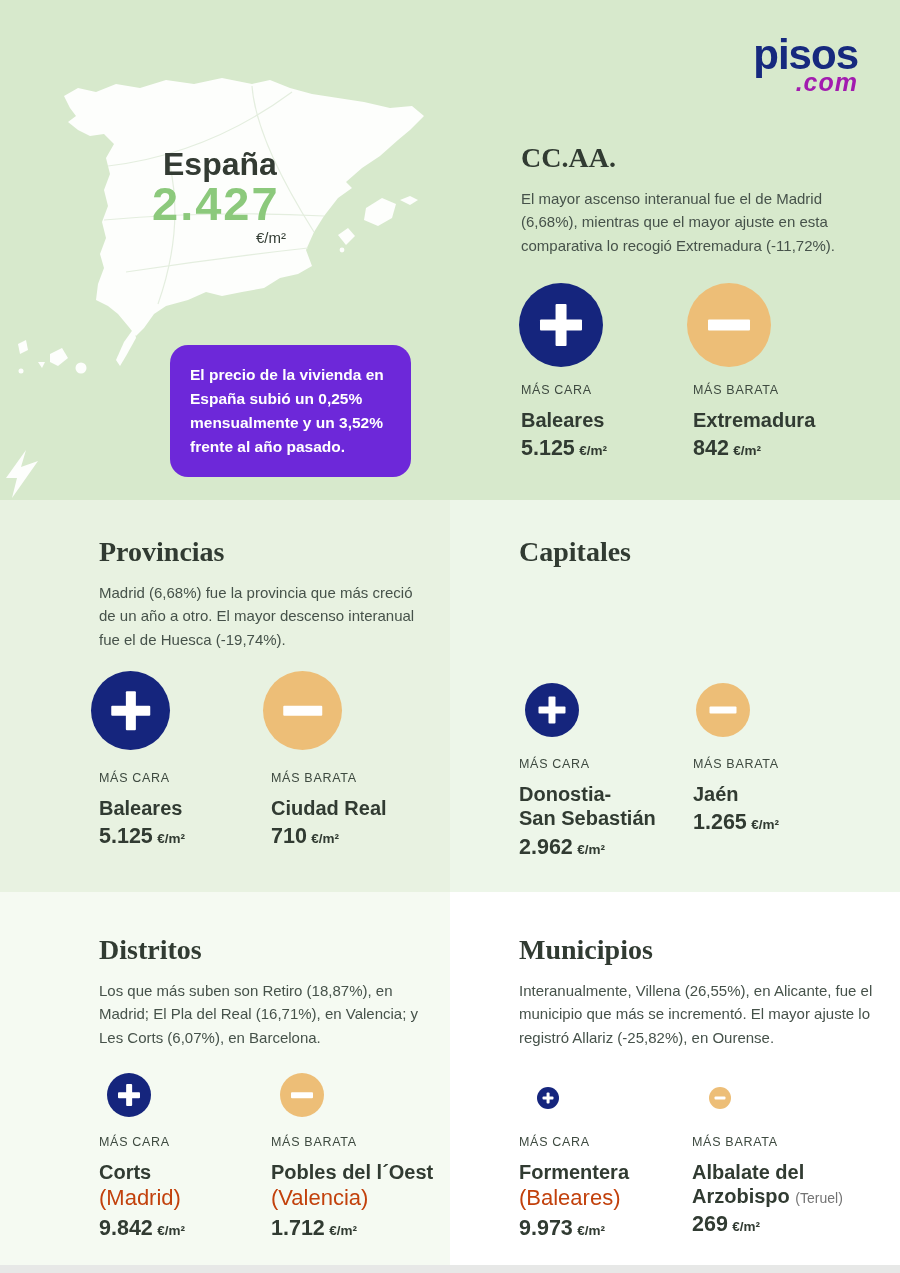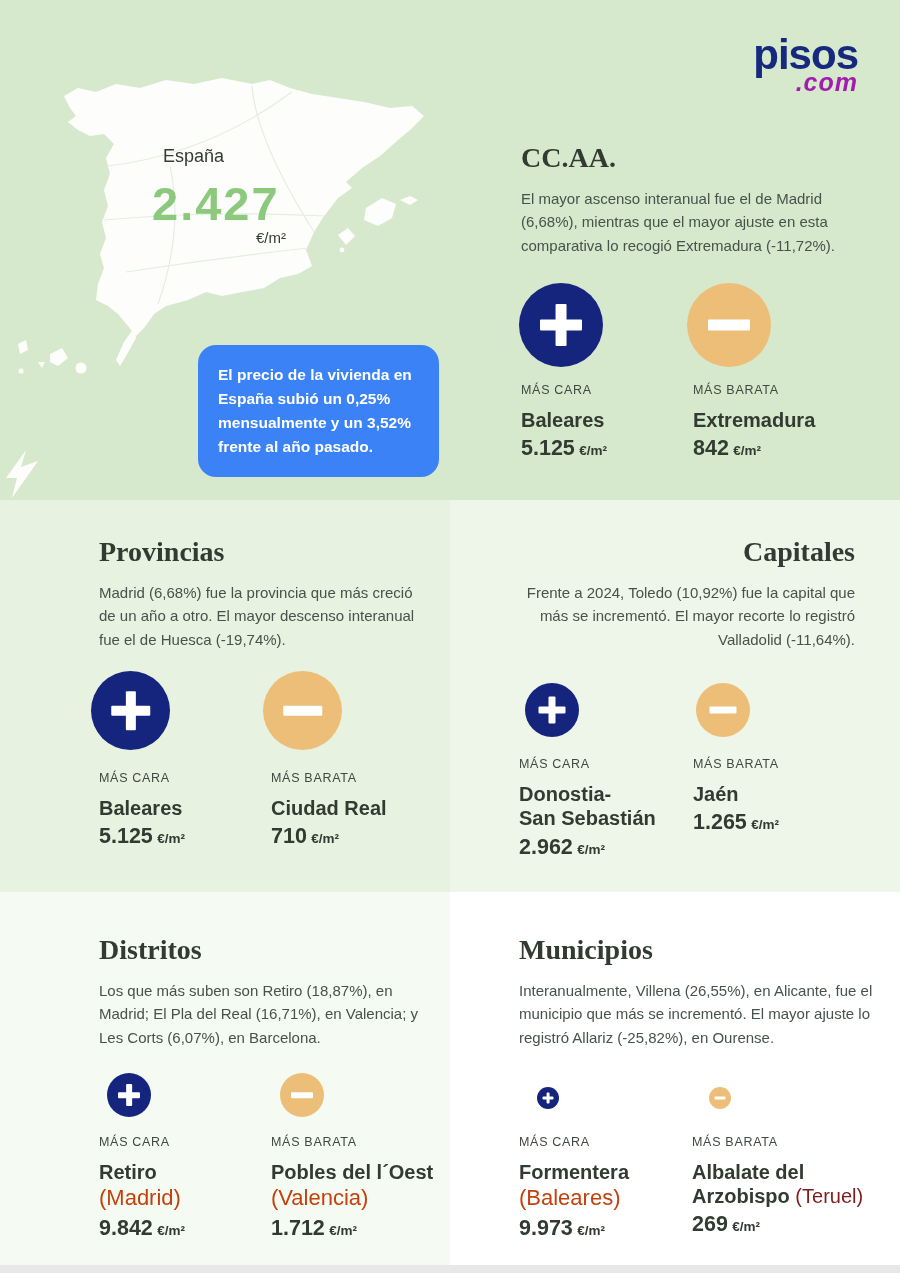--- a/index.html
+++ b/index.html
@@ -19,29 +19,29 @@
 
   
   .logo { position:absolute; top:34px; right:42px; text-align:right; line-height:1; }
   .logo .brand { font-size:42px; font-weight:800; letter-spacing:-1px; color:#16297e; }
   .logo .suffix { display:block; margin-top:-6px; font-size:25px; font-weight:700;
                   font-style:italic; color:#a21caf; letter-spacing:1px; }
 
   
   .map-svg { position:absolute; left:8px; top:70px; }
   .deco-svg { position:absolute; left:2px; top:448px; }
-  .espana-label { position:absolute; left:163px; top:146px; font-size:18px; font-weight:400; color:#333b33; }
+  .espana-label { position:absolute; left:163px; top:146px; font-size:32px; font-weight:700; color:#333b33; }
   .espana-price { position:absolute; left:152px; top:176px; font-size:47px; font-weight:800;
                   letter-spacing:2px; color:#8cc97c; }
   .espana-unit  { position:absolute; left:152px; top:229px; width:134px; text-align:right;
                   font-size:15px; color:#333d34; }
 
   
-  .callout { position:absolute; left:198px; top:345px; width:241px; min-height:122px;
-             background:#3b82f6; border-radius:18px; padding:18px 20px;
+  .callout { position:absolute; left:170px; top:345px; width:241px; min-height:122px;
+             background:#6d28d9; border-radius:18px; padding:18px 20px;
              color:#ffffff; font-weight:700; font-size:15.5px; line-height:1.55; }
 
   
   .section-title { font-size:28px; font-weight:800; color:#313b32; margin-bottom:13px;font-family:Liberation Serif, serif; }
   .section-desc  { font-size:15px; line-height:1.55; color:#46524a; }
   .col { position:absolute; }
 
   
   .circle { position:absolute; border-radius:50%; }
   .circle.plus  { background:#15257d; }
@@ -50,21 +50,21 @@
   .icon::before { content:""; position:absolute; left:50%; top:50%; transform:translate(-50%,-50%);
                   width:50%; height:13%; background:#fff; border-radius:1px; }
   .icon.plus-glyph::after { content:""; position:absolute; left:50%; top:50%; transform:translate(-50%,-50%);
                   width:13%; height:50%; background:#fff; border-radius:1px; }
 
   
   .entry { position:absolute; }
   .entry-label { font-size:12.5px; font-weight:400; letter-spacing:0.7px; color:#3e4a40; margin-bottom:11px; }
   .entry-name  { font-size:20px; font-weight:800; color:#313b32; line-height:1.22; margin-bottom:4px; }
   .entry-sub   { font-size:22px; color:#c2410c; margin-bottom:5px; }
-  .entry-sub-inline { font-size:20px; font-weight:400; color:#7f1d1d; }
+  .entry-sub-inline { font-size:14px; font-weight:400; color:#737373; }
   .entry-price { margin-top:3px; }
   .entry-price .num  { font-size:21.5px; font-weight:800; color:#313b32; }
   .entry-price .unit { font-size:13.5px; font-weight:800; color:#313b32; }
 </style>
 </head>
 <body>
 
 <div class="page">
 
   <div class="band band-top"></div>
@@ -163,23 +163,22 @@
   </div>
   <div class="entry" style="left:271px; top:771px; width:172px;">
     <div class="entry-label">MÁS BARATA</div>
     <div class="entry-name">Ciudad Real</div>
     <div class="entry-price">
       <span class="num">710</span>
       <span class="unit">€/m²</span>
     </div>
   </div>
 
-  <div class="col" style="left:519px; top:536px; width:336px;text-align:right;">
+  <div class="col" style="left:519px; top:536px; width:336px;">
     <div class="section-title">Capitales</div>
-    <div class="section-desc">Frente a 2024, Toledo (10,92%) fue la capital que más se incrementó. El mayor recorte lo registró Valladolid (-11,64%).</div>
   </div>
   <div class="circle plus" style="left:525px; top:683px; width:54px; height:54px;">
     <span class="icon plus-glyph"></span>
   </div>
   <div class="circle minus" style="left:696px; top:683px; width:54px; height:54px;">
     <span class="icon"></span>
   </div>
   <div class="entry" style="left:519px; top:757px; width:170px;">
     <div class="entry-label">MÁS CARA</div>
     <div class="entry-name" style="margin-bottom:0;">Donostia-</div>
@@ -203,21 +202,21 @@
     <div class="section-desc">Los que más suben son Retiro (18,87%), en Madrid; El Pla del Real (16,71%), en Valencia; y Les Corts (6,07%), en Barcelona.</div>
   </div>
   <div class="circle plus" style="left:107px; top:1073px; width:44px; height:44px;">
     <span class="icon plus-glyph"></span>
   </div>
   <div class="circle minus" style="left:280px; top:1073px; width:44px; height:44px;">
     <span class="icon"></span>
   </div>
   <div class="entry" style="left:99px; top:1135px; width:165px;">
     <div class="entry-label">MÁS CARA</div>
-    <div class="entry-name" style="margin-bottom:1px;">Retiro</div>
+    <div class="entry-name" style="margin-bottom:1px;">Corts</div>
     <div class="entry-sub">(Madrid)</div>
     <div class="entry-price">
       <span class="num">9.842</span>
       <span class="unit">€/m²</span>
     </div>
   </div>
   <div class="entry" style="left:271px; top:1135px; width:180px;">
     <div class="entry-label">MÁS BARATA</div>
     <div class="entry-name" style="margin-bottom:1px;">Pobles del l´Oest</div>
     <div class="entry-sub">(Valencia)</div>

